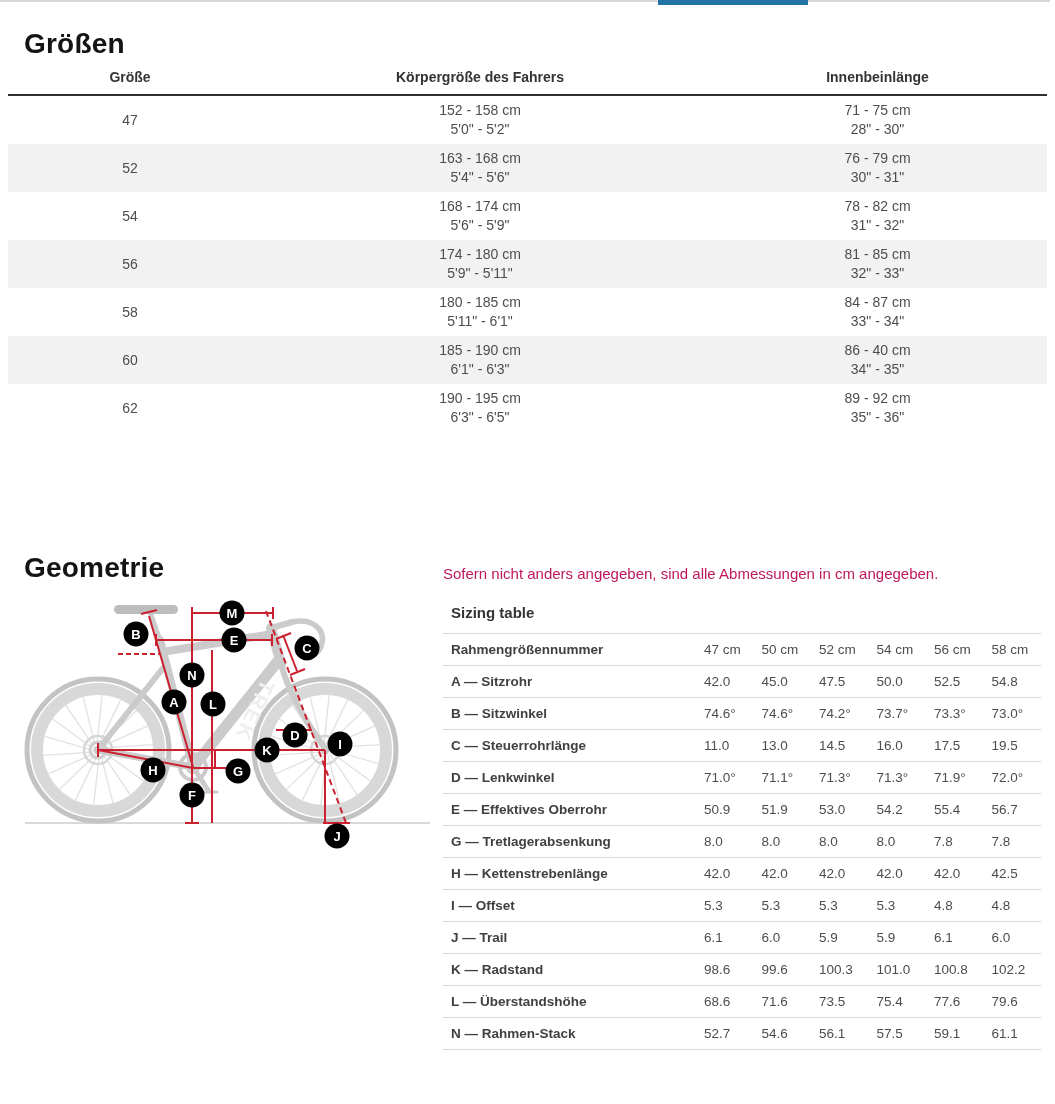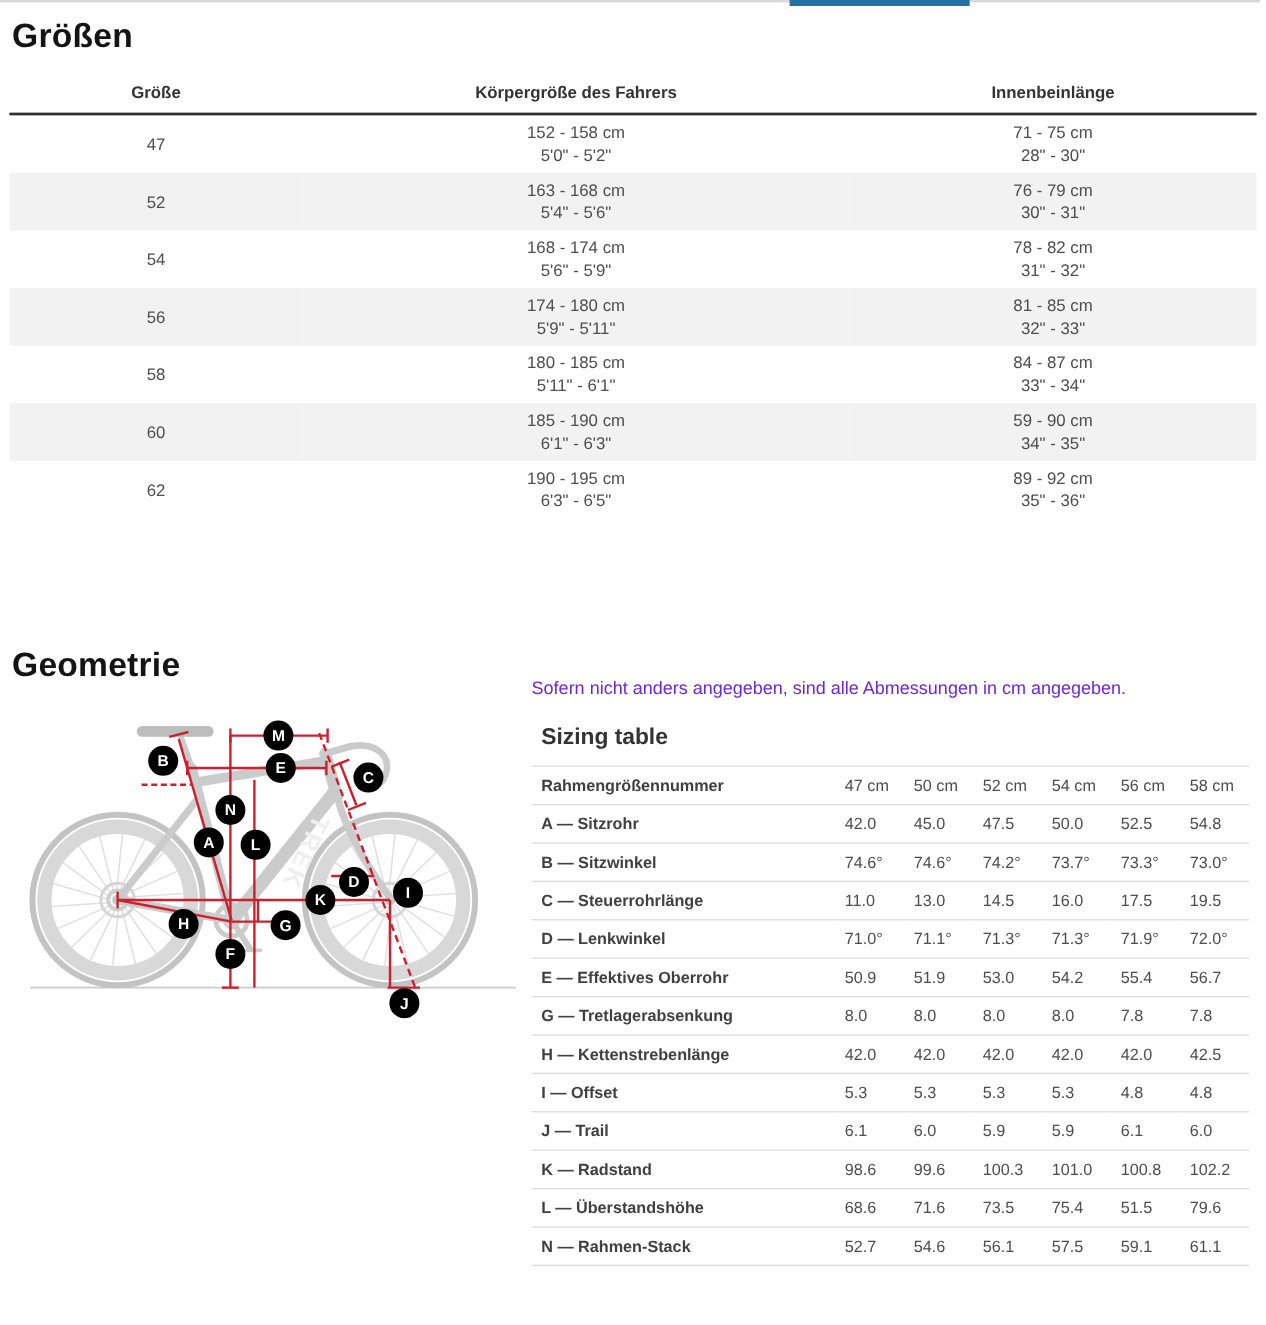--- a/index.html
+++ b/index.html
@@ -5,40 +5,40 @@
   * { box-sizing: border-box; }
   html,body { margin:0; padding:0; }
   body {
     width:1055px; height:1104px; position:relative; overflow:hidden;
     background:#fff; font-family:"Liberation Sans", sans-serif; color:#4d4d4d;
   }
   
   .top-line { position:absolute; top:0; left:0; width:1050px; height:2px; background:#d8d8d8; }
   .top-blue { position:absolute; top:0; left:658px; width:150px; height:5px; background:#2173a3; }
 
-  h2.sec-heading { position:absolute; margin:2px; font-size:28px; font-weight:700; color:#141414; letter-spacing:.2px; }
+  h2.sec-heading { position:absolute; margin:16px; font-size:28px; font-weight:700; color:#141414; letter-spacing:.2px; }
   #sizes-heading { left:8px; top:12px; }
   #geometry-heading { left:8px; top:536px; }
 
   
   .sizes-table { position:absolute; left:8px; top:63px; width:1039px; border-collapse:collapse; table-layout:fixed; }
   .sizes-table col.c1 { width:244px; } .sizes-table col.c2 { width:456px; } .sizes-table col.c3 { width:339px; }
   .sizes-table th {
     font-size:14px; font-weight:700; color:#333; text-align:center;
     padding:6px 0 9px 0; border-bottom:2px solid #2f2f2f;
   }
   .sizes-table td { text-align:center; font-size:14px; color:#4d4d4d; padding:5px 0; vertical-align:middle; }
   .sizes-table td div { line-height:19px; }
   .sizes-table tbody tr { height:48px; }
   .sizes-table tbody tr:nth-child(even) { background:#f2f2f2; }
 
   
   .geo-right { position:absolute; left:443px; top:565px; width:612px; }
-  .geo-note { margin:0 0 0 0; font-size:15px; line-height:17px; color:#6d28d9; }
-  .sizing-title { margin:22px 0 0 8px; font-size:19px; font-weight:700; color:#333; }
+  .geo-note { margin:0 0 0 0; font-size:15px; line-height:17px; color:#be185d; }
+  .sizing-title { margin:22px 0 0 8px; font-size:15px; font-weight:700; color:#333; }
   .geo-table { border-collapse:collapse; table-layout:fixed; width:598px; margin-top:12px; border-bottom:1px solid #d9d9d9; }
   .geo-table col.lab { width:253px; } .geo-table col.val { width:57.5px; }
   .geo-table td { border-top:1px solid #d9d9d9; font-size:13.5px; padding:8px 0 8px 8px; white-space:nowrap; }
   .geo-table td.lab { font-weight:700; color:#404040; }
   .geo-table td.val { color:#4d4d4d; }
 
   
   .bike-diagram { position:absolute; left:10px; top:578px; width:430px; height:290px; }
 </style>
 </head>
@@ -118,21 +118,21 @@
           <div>33" - 34"</div>
         </td>
       </tr>
       <tr>
         <td>60</td>
         <td>
           <div>185 - 190 cm</div>
           <div>6'1" - 6'3"</div>
         </td>
         <td>
-          <div>59 - 90 cm</div>
+          <div>86 - 40 cm</div>
           <div>34" - 35"</div>
         </td>
       </tr>
       <tr>
         <td>62</td>
         <td>
           <div>190 - 195 cm</div>
           <div>6'3" - 6'5"</div>
         </td>
         <td>
@@ -423,21 +423,21 @@
           <td class="val">101.0</td>
           <td class="val">100.8</td>
           <td class="val">102.2</td>
         </tr>
         <tr>
           <td class="lab">L — Überstandshöhe</td>
           <td class="val">68.6</td>
           <td class="val">71.6</td>
           <td class="val">73.5</td>
           <td class="val">75.4</td>
-          <td class="val">51.5</td>
+          <td class="val">77.6</td>
           <td class="val">79.6</td>
         </tr>
         <tr>
           <td class="lab">N — Rahmen-Stack</td>
           <td class="val">52.7</td>
           <td class="val">54.6</td>
           <td class="val">56.1</td>
           <td class="val">57.5</td>
           <td class="val">59.1</td>
           <td class="val">61.1</td>

